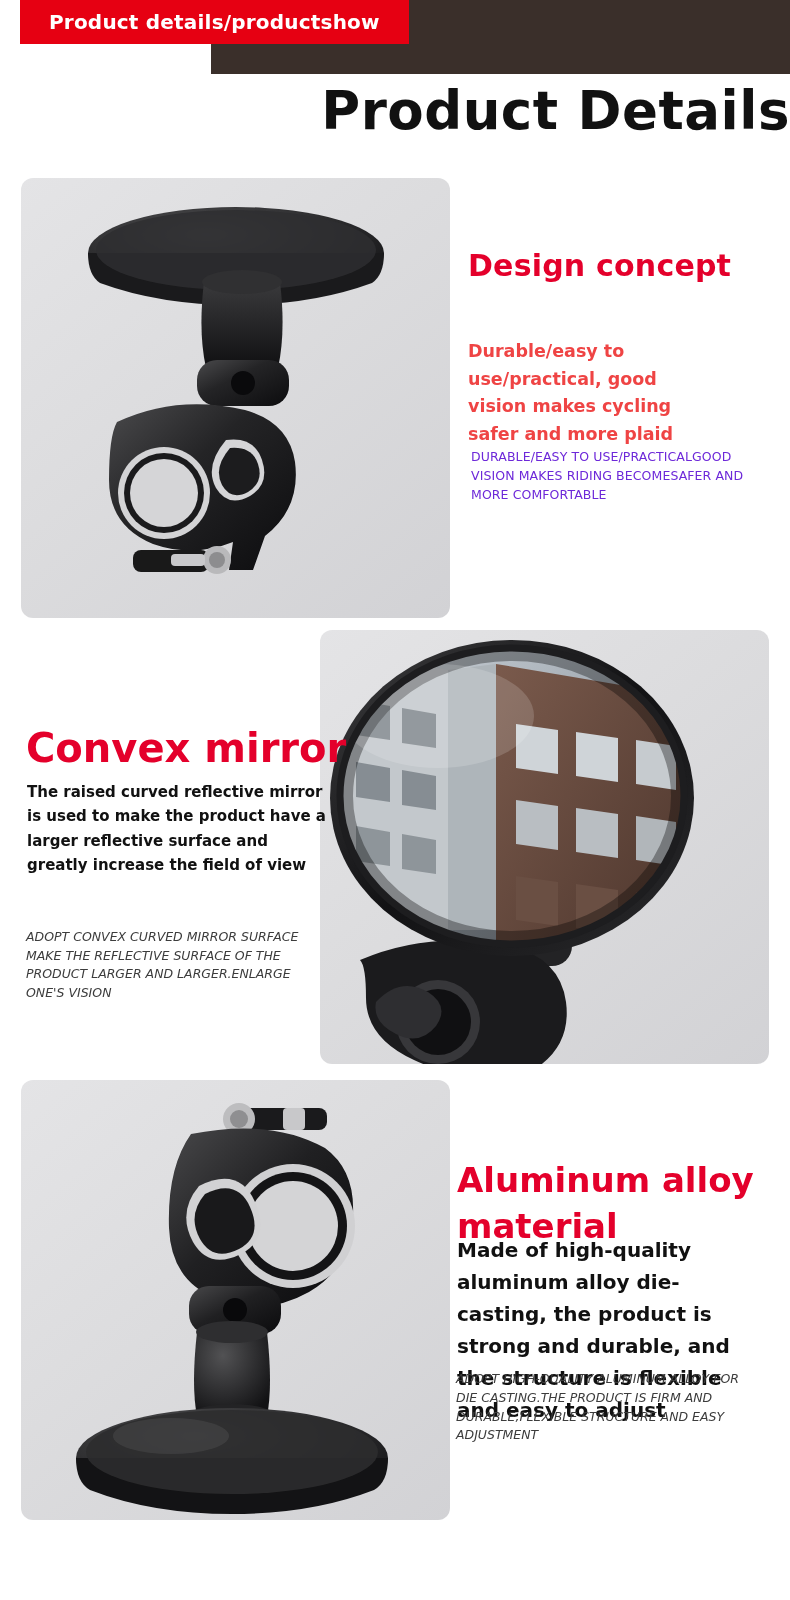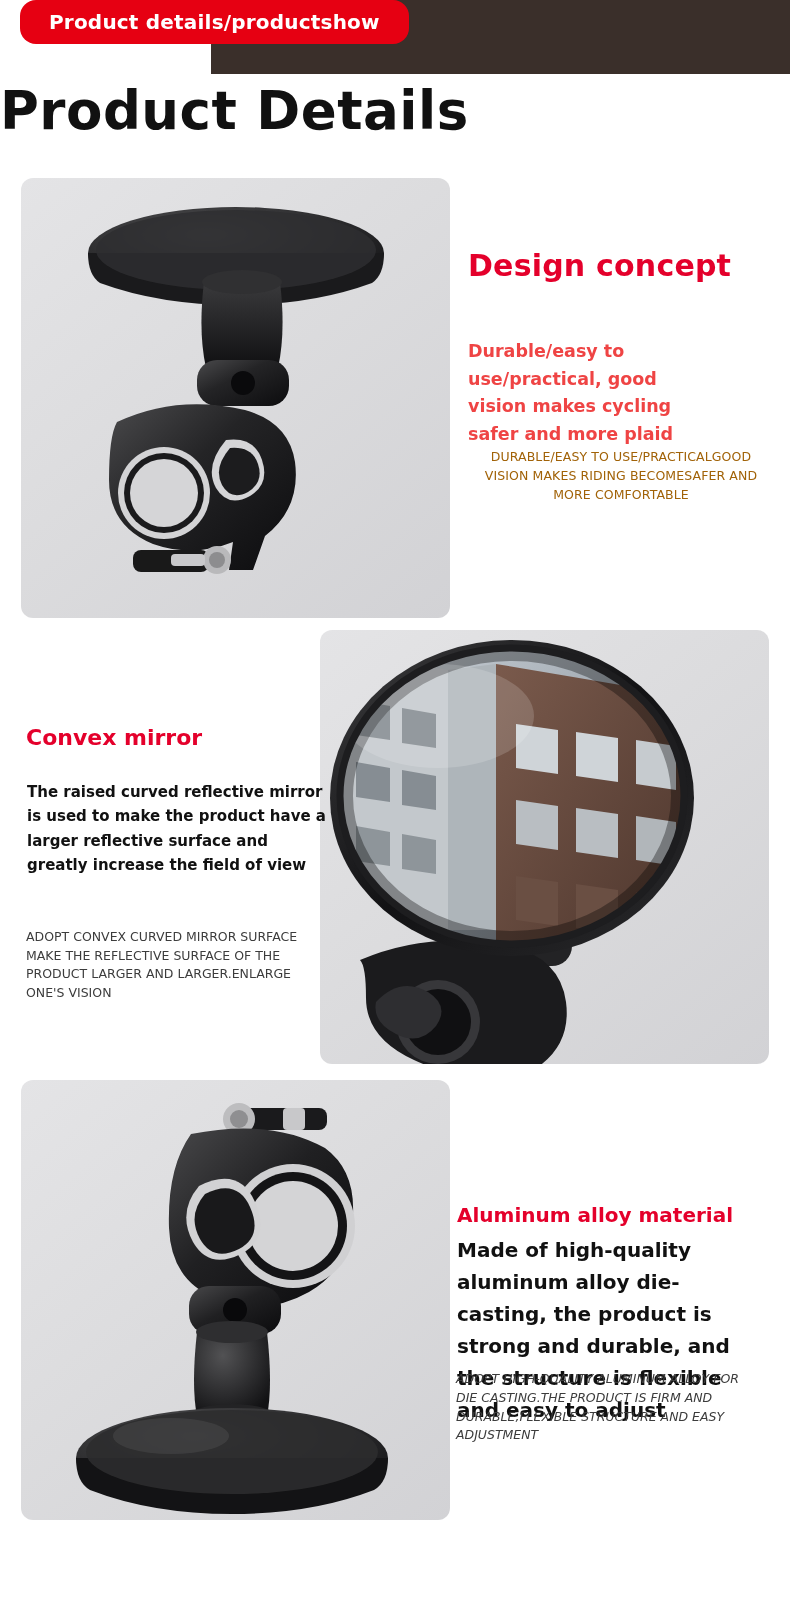--- a/index.html
+++ b/index.html
@@ -32,28 +32,27 @@
     width: 389px;
     height: 44px;
     background: #e60012;
     color: #ffffff;
     font-size: 20px;
     font-weight: bold;
     display: flex;
     align-items: center;
     padding-left: 29px;
     letter-spacing: 0.2px;
-    border-radius: 16px;
   }
   .page-title {
     position: absolute;
     left: 0;
     top: 80px;
     width: 790px;
-    text-align: left;
+    text-align: right;
     font-size: 53px;
     font-weight: bold;
     color: #111111;
     letter-spacing: 0.5px;
   }
 
   
   .panel {
     position: absolute;
     background: linear-gradient(140deg, #e4e4e6 0%, #dcdcde 45%, #d2d2d5 100%);
@@ -66,43 +65,43 @@
   .sec1-head {
     position: absolute; left: 468px; top: 248px;
     font-size: 30px; font-weight: bold; color: #e4002b; letter-spacing: 0.2px;
   }
   .sec1-body {
     position: absolute; left: 468px; top: 338px; width: 250px;
     font-size: 17.5px; font-weight: bold; color: #ef4444; line-height: 1.58;
   }
   .sec1-sub {
     position: absolute; left: 471px; top: 448px; width: 300px;
-    font-size: 12.5px; color: #a16207; line-height: 1.5; letter-spacing: 0.1px; text-align: center;
+    font-size: 12.5px; color: #6d28d9; line-height: 1.5; letter-spacing: 0.1px;
   }
 
   
   .sec2-panel { left: 320px; top: 630px; width: 449px; height: 434px; }
   .sec2-head {
     position: absolute; left: 26px; top: 725px;
-    font-size: 22px; font-weight: bold; color: #e4002b;
+    font-size: 40px; font-weight: bold; color: #e4002b;
   }
   .sec2-body {
     position: absolute; left: 27px; top: 780px; width: 300px;
     font-size: 15px; font-weight: bold; color: #111; line-height: 1.62;
   }
   .sec2-sub {
     position: absolute; left: 26px; top: 928px; width: 305px;
-    font-size: 12.5px; color: #3c3c3c; line-height: 1.48;
+    font-size: 12.5px; color: #3c3c3c; line-height: 1.48; font-style: italic;
   }
 
   
   .sec3-panel { left: 21px; top: 1080px; width: 429px; height: 440px; }
   .sec3-head {
     position: absolute; left: 457px; top: 1158px; width: 300px;
-    font-size: 20px; font-weight: bold; color: #e4002b; line-height: 1.35; margin-top: 44px;
+    font-size: 34px; font-weight: bold; color: #e4002b; line-height: 1.35;
   }
   .sec3-body {
     position: absolute; left: 457px; top: 1234px; width: 300px;
     font-size: 20px; font-weight: bold; color: #111; line-height: 1.6;
   }
   .sec3-sub {
     position: absolute; left: 456px; top: 1370px; width: 300px;
     font-size: 12.5px; color: #3c3c3c; line-height: 1.5; font-style: italic;
   }
 

